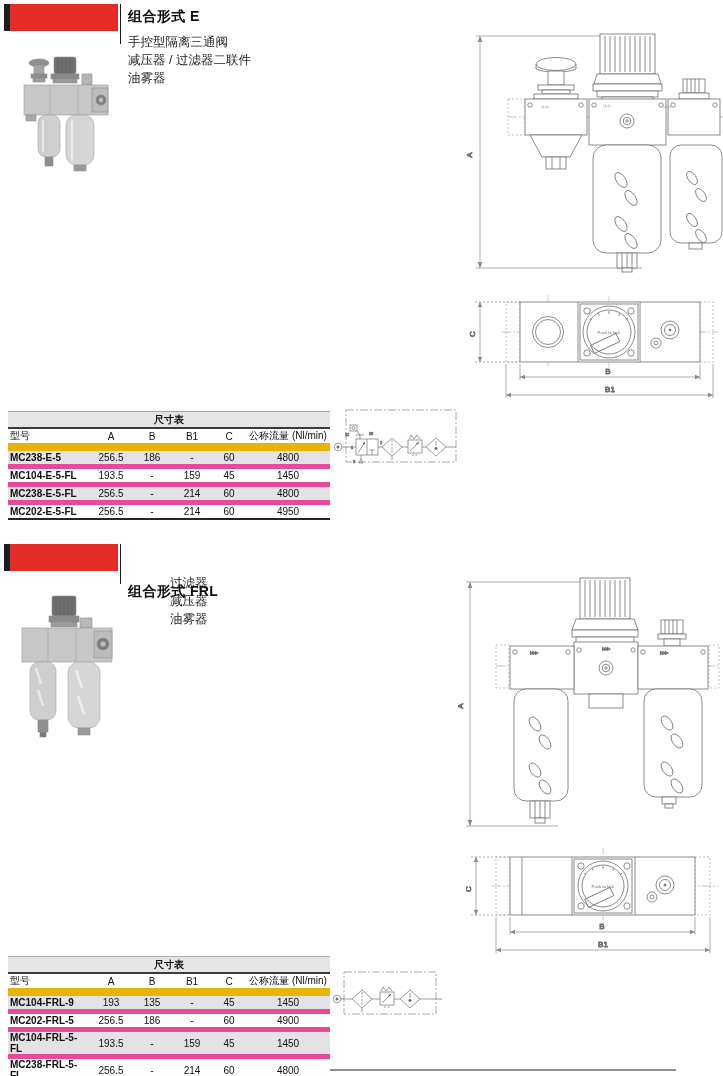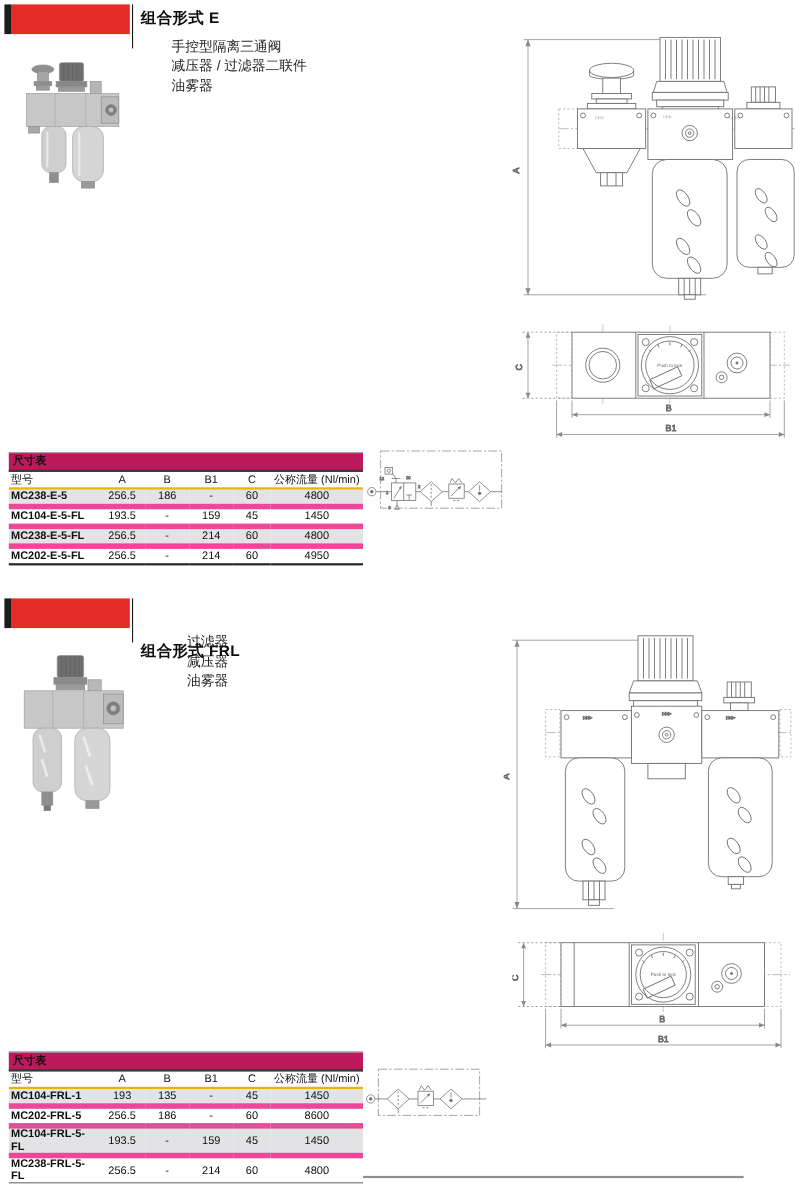--- a/index.html
+++ b/index.html
@@ -6,24 +6,24 @@
   #page{position:relative;width:723px;height:1076px;background:#ffffff;
         font-family:"Liberation Sans",sans-serif;overflow:hidden;color:#111;}
   .abs{position:absolute;}
   .banner-black{width:6px;height:27px;background:#1c1c1c;}
   .banner-red{width:108px;height:27px;background:#e52b28;}
   .vrule{width:1px;background:#1a1a1a;}
   .sec-title{font-size:14px;font-weight:bold;color:#0d0d0d;letter-spacing:.4px;white-space:nowrap;}
   .desc p{margin:0;font-size:12.5px;line-height:18px;color:#1e1e1e;white-space:nowrap;}
   
   .tbl{width:322px;font-size:10px;color:#0f0f0f;}
-  .tbl-cap{background:#be185d;font-weight:bold;padding:2px 4px 1px 4px;
-           border-top:1px solid #aaaaaa;border-bottom:2px solid #3a3a3a;line-height:12px;}
+  .tbl-cap{background:#e5e5e5;font-weight:bold;padding:2px 4px 1px 4px;
+           border-top:1px solid #aaaaaa;border-bottom:2px solid #3a3a3a;line-height:12px;text-align:center;}
   .tbl table{border-collapse:collapse;width:100%;table-layout:fixed;border-bottom:2.5px solid #262626;}
-  .tbl th{font-weight:normal;height:14px;border-bottom:2px solid #eab308;padding:0 2px;font-size:10px;}
+  .tbl th{font-weight:normal;height:14px;border-bottom:8px solid #eab308;padding:0 2px;font-size:10px;}
   .tbl td{height:13px;padding:0 2px;font-size:10px;}
   .tbl tbody tr{border-top:5px solid #ec4899;}
   .tbl tbody tr:first-child{border-top:none;}
   .tbl tbody tr:nth-child(odd){background:#e3e3e5;}
   .tbl th:first-child,.tbl td:first-child{text-align:left;}
   .tbl th:not(:first-child),.tbl td:not(:first-child){text-align:center;}
   .tbl td.model{font-weight:bold;}
   svg{display:block;}
   svg text{font-family:"Liberation Sans",sans-serif;}
   .dimtext{font-size:8px;fill:#444;}
@@ -34,21 +34,21 @@
 </style>
 </head>
 <body>
 
 <div id="page">
 
   <div class="abs banner-black" style="left:4px;top:4px;"></div>
   <div class="abs banner-red" style="left: 10px; top: 4px; background-color: rgb(229, 43, 40);"></div>
   <div class="abs vrule" style="left:120px;top:4px;height:40px;"></div>
   <div class="abs sec-title" style="left:128px;top:8px;">组合形式 E</div>
-  <div class="abs desc" style="left:128px;top:33px;margin-left:28px;">
+  <div class="abs desc" style="left:128px;top:33px;">
     <p>手控型隔离三通阀</p>
     <p>减压器 / 过滤器二联件</p>
     <p>油雾器</p>
   </div>
 
   <svg class="abs" style="left:18px;top:52px;" width="96" height="126" viewBox="0 0 96 126">
     <g stroke="#8d8d8d" stroke-width=".6">
       <ellipse cx="21" cy="11" rx="10" ry="4" fill="#8f8f8f"></ellipse>
       <rect x="16" y="13" width="10" height="9" fill="#a5a5a5"></rect>
       <rect x="13" y="22" width="16" height="4" fill="#8e8e8e"></rect>
@@ -482,34 +482,34 @@
             <th>型号</th>
             <th>A</th>
             <th>B</th>
             <th>B1</th>
             <th>C</th>
             <th>公称流量 (Nl/min)</th>
           </tr>
         </thead>
         <tbody>
           <tr>
-            <td class="model">MC104-FRL-1</td>
+            <td class="model">MC104-FRL-9</td>
             <td>193</td>
             <td>135</td>
             <td>-</td>
             <td>45</td>
             <td>1450</td>
           </tr>
           <tr>
             <td class="model">MC202-FRL-5</td>
             <td>256.5</td>
             <td>186</td>
             <td>-</td>
             <td>60</td>
-            <td>8600</td>
+            <td>4900</td>
           </tr>
           <tr>
             <td class="model">MC104-FRL-5-FL</td>
             <td>193.5</td>
             <td>-</td>
             <td>159</td>
             <td>45</td>
             <td>1450</td>
           </tr>
           <tr>

